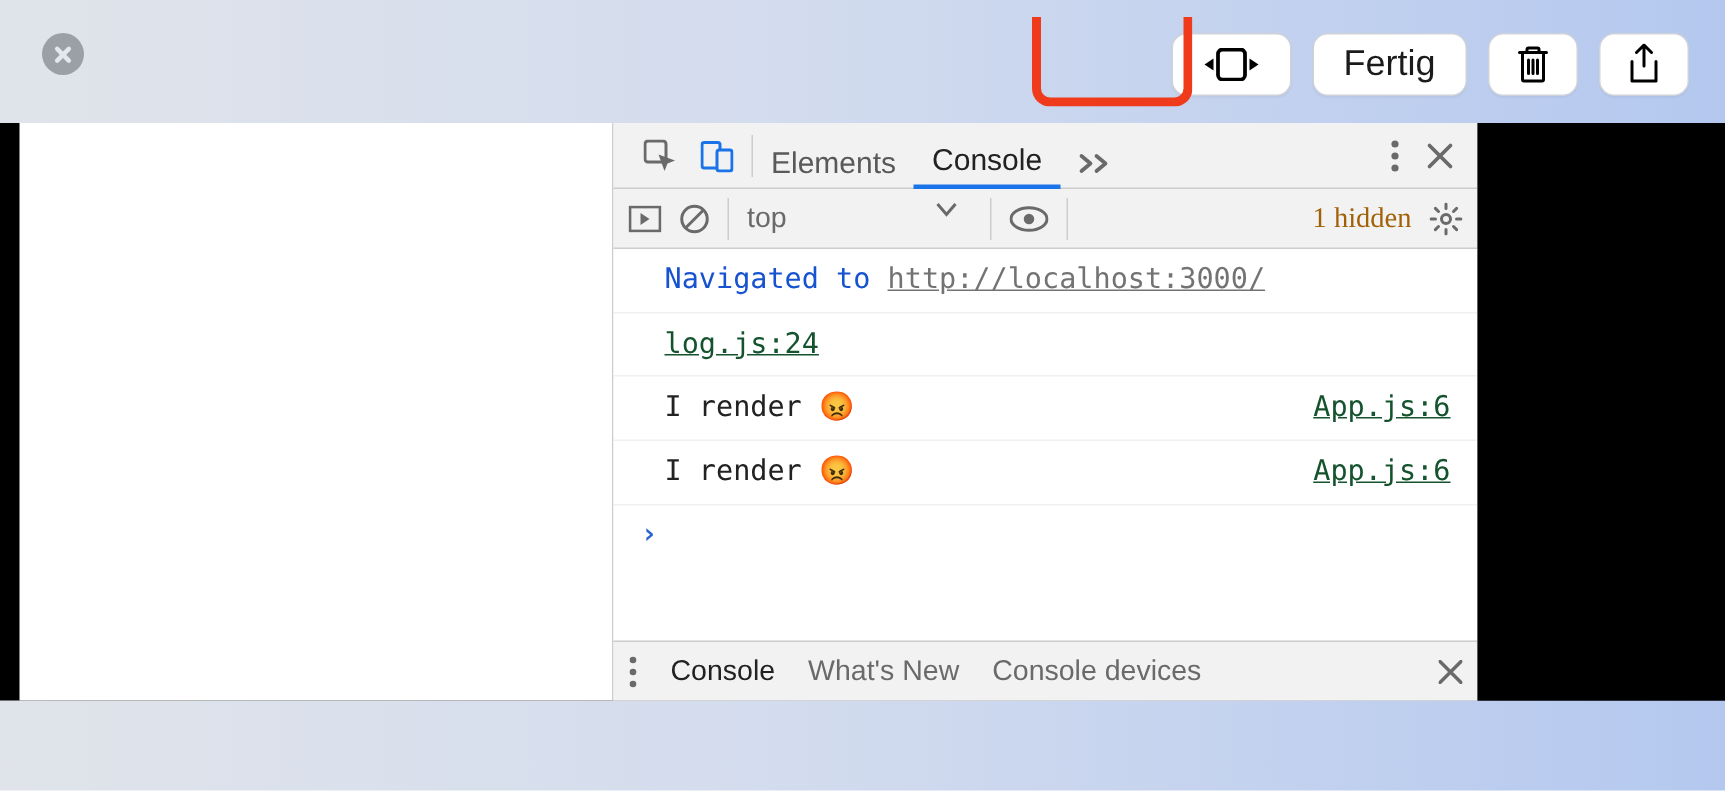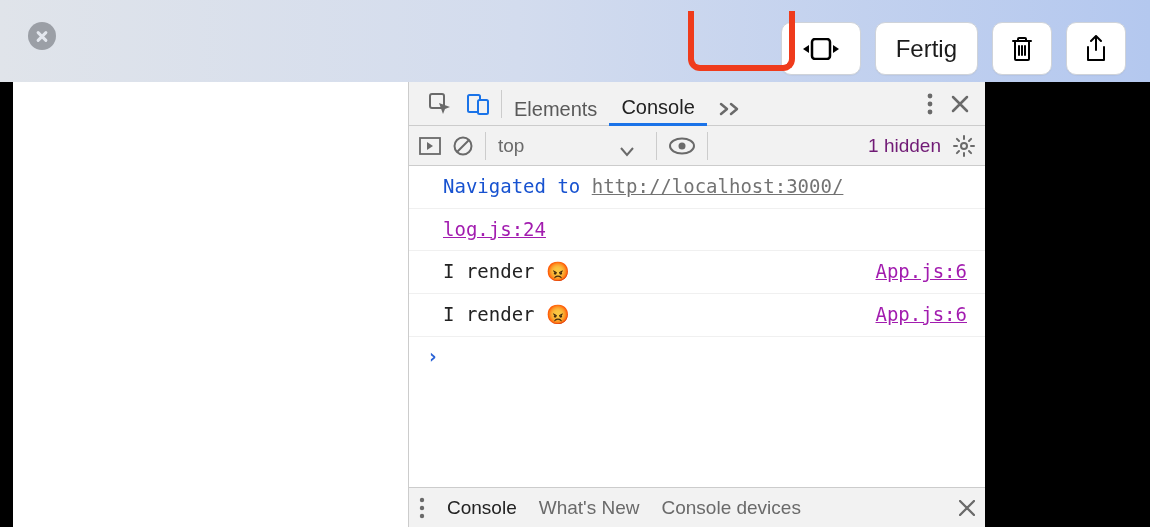--- a/index.html
+++ b/index.html
@@ -29,21 +29,21 @@
     }
     .close-dot::before, .close-dot::after{
       content:'';position:absolute;width:14px;height:3px;background:#e3e7ee;border-radius:2px;
     }
     .close-dot::before{transform:rotate(45deg);}
     .close-dot::after{transform:rotate(-45deg);}
 
     .top-right { display:flex; gap:14px; align-items:center; }
 
     .pill-btn{
-      height:53px;
+      height:42px;
       min-width:70px;
       padding:0 20px;
       background:#ffffff;
       border:1px solid #cfd3d9;
       border-radius:10px;
       display:flex;align-items:center;justify-content:center;
       font-size:24px;
       color:#1b1b1b;
       box-shadow:0 1px 1px rgba(0,0,0,0.04);
       cursor:pointer;
@@ -56,21 +56,21 @@
       border-top:none;
       border-radius:0 0 12px 12px;
       z-index:5;
       top:11px; left:688px; width:107px; height:60px;
     }
 
     svg{display:block;}
 
     
     .viewport-area{
-      height:445px;
+      height:385px;
       background:#000;
       display:flex;
     }
     .black-left{width:13px;flex-shrink:0;}
     .page-white{
       width:395px;
       background:#ffffff;
     }
     .devtools{
       flex:1;
@@ -115,46 +115,46 @@
       background:#f2f2f2;
       display:flex;
       align-items:center;
       padding:0 10px;
       gap:12px;
       color:#6a6a6a;
       font-size:19px;
     }
     .ctx-select{
       flex:1;
-      display:flex;align-items:flex-end;justify-content:space-between;
+      display:flex;align-items:flex-start;justify-content:space-between;
       padding-right:10px;
       max-width:260px;
     }
-    .hidden-text{color:#701a75;}
+    .hidden-text{color:#a16207;font-family:Liberation Serif, serif;}
 
     
     .console-body{
       flex:1;
       overflow:auto;
       font-family:Menlo,Consolas,monospace;
       font-size:19px;
       color:#222;
       background:#ffffff;
     }
     .log-row{
       display:flex;
       justify-content:space-between;
       align-items:flex-start;
       padding:8px 18px 8px 34px;
       border-bottom:1px solid #f0f0f0;
       gap:18px;
       line-height:1.35;
     }
     .log-row .msg{flex:1;word-break:break-word;}
-    .log-row .src{color:#a21caf;text-decoration:underline;white-space:nowrap;}
+    .log-row .src{color:#14532d;text-decoration:underline;white-space:nowrap;}
     .nav-row .nav-label{color:#1752d0;margin-top:36px;}
     .nav-row .nav-url{color:#737373;text-decoration:underline;}
     .prompt-row{padding:8px 18px;color:#2a63d6;font-weight:bold;}
 
     
     .dt-drawer{
       height:40px;
       border-top:1px solid #cccccc;
       background:#f2f2f2;
       display:flex;align-items:center;

